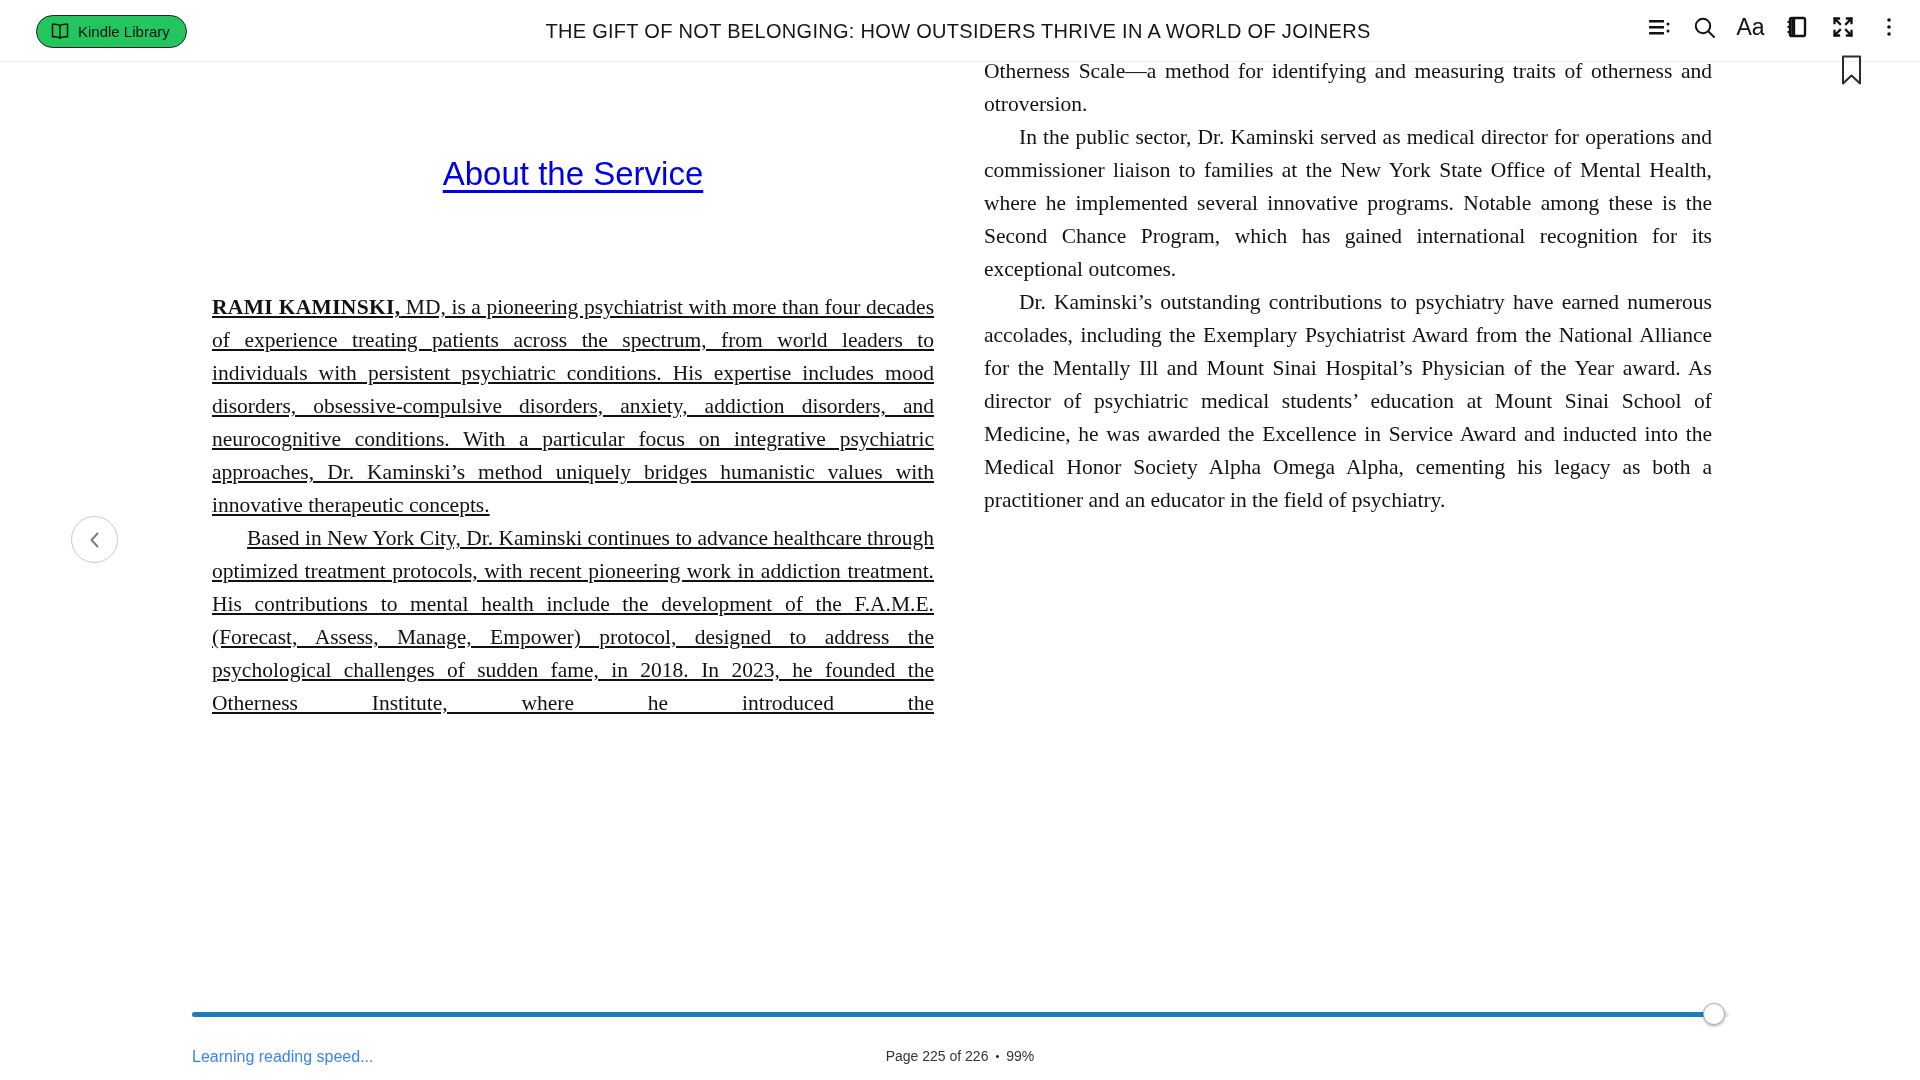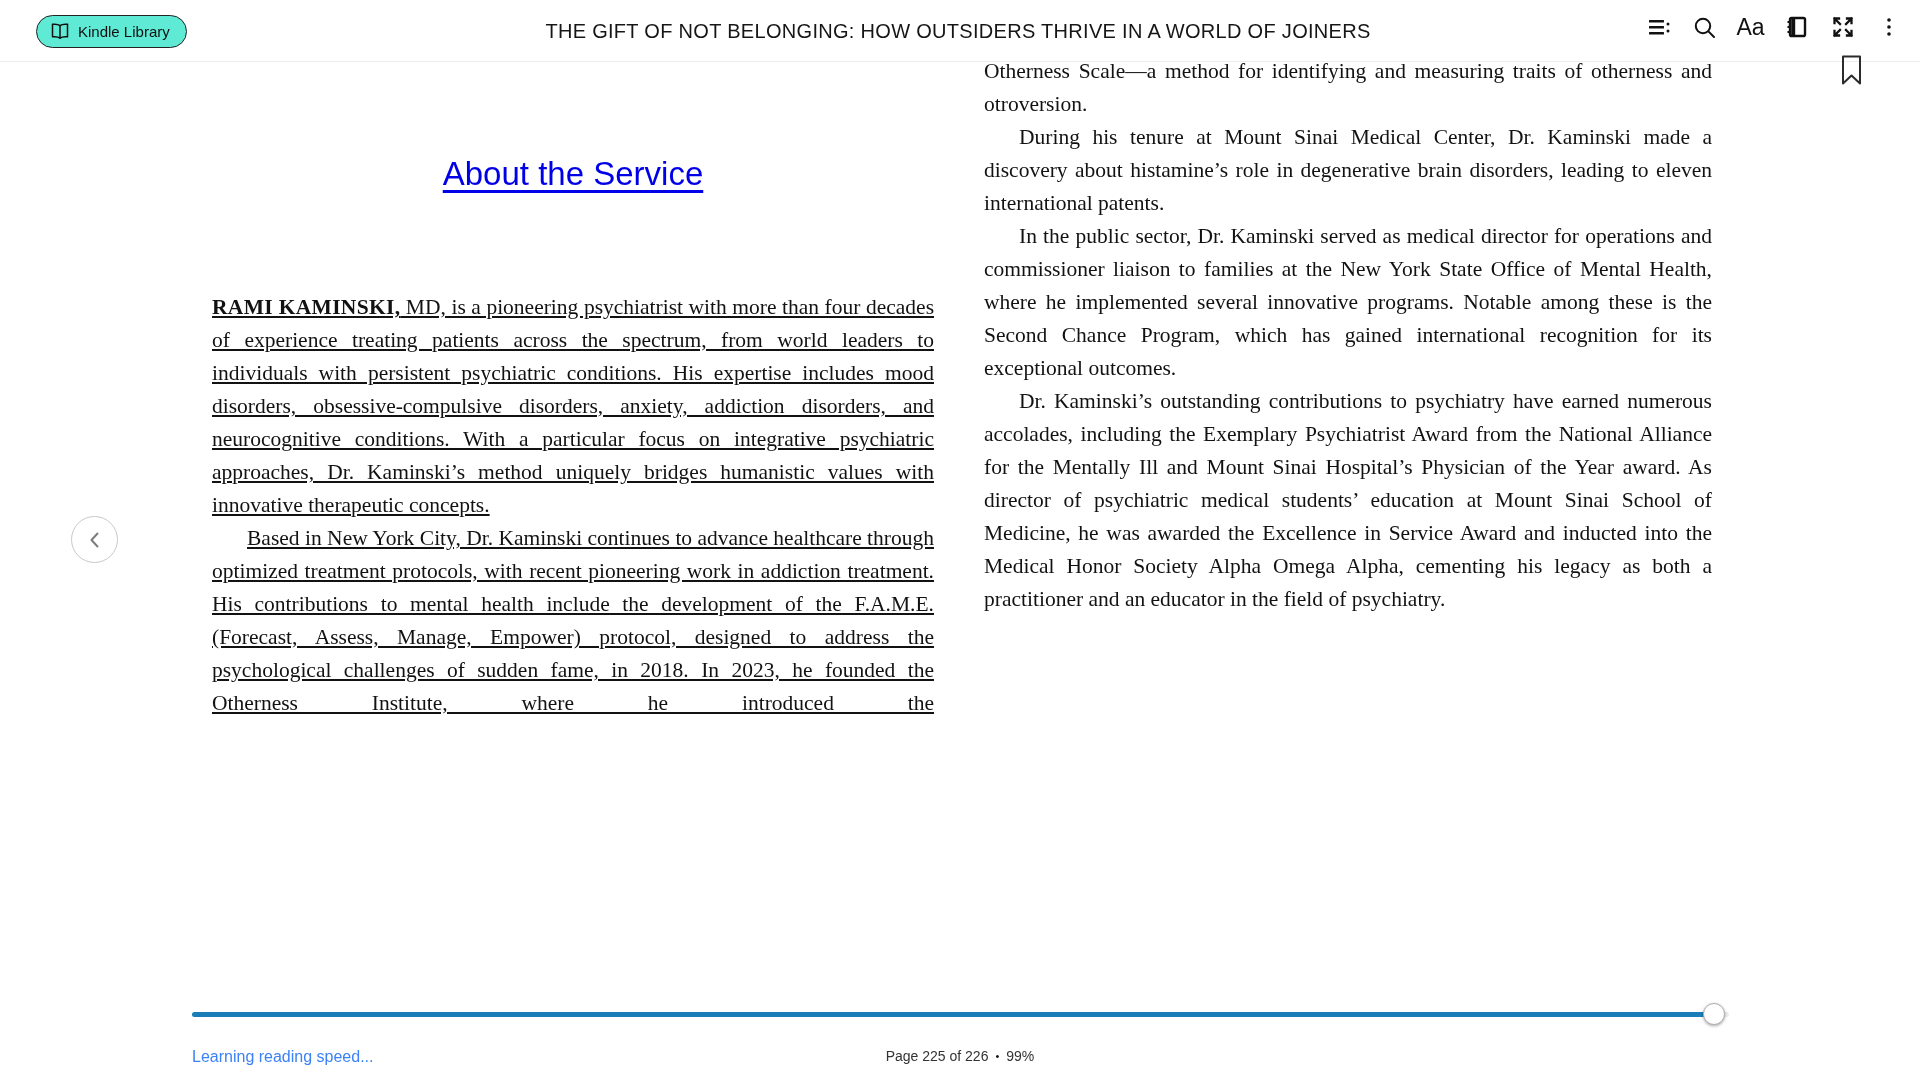--- a/index.html
+++ b/index.html
@@ -5,21 +5,21 @@
   * { margin:0; padding:0; box-sizing:border-box; }
   html,body { width:1920px; height:1080px; background:#ffffff; overflow:hidden;
               font-family:"Liberation Sans", sans-serif; }
   .page { position:relative; width:1920px; height:1080px; background:#fff; }
 
   
   .header { position:absolute; top:0; left:0; width:1920px; height:62px;
             background:#fff; border-bottom:1px solid #ececec; }
   .lib-btn { position:absolute; left:36px; top:15px; height:33px;
              display:flex; align-items:center; gap:8px; padding:0 16px 0 13px;
-             border:1.5px solid #232323; border-radius:17px; background:#5eead4;
+             border:1.5px solid #232323; border-radius:17px; background:#22c55e;
              font-size:15px; color:#111; cursor:pointer; }
   .book-title { position:absolute; left:0; top:0; width:1916px; height:62px;
                 display:flex; align-items:center; justify-content:center;
                 font-size:20px; letter-spacing:.3px; color:#161616; }
   .toolbar { position:absolute; right:18px; top:0; height:54px;
              display:flex; align-items:center; gap:19px; }
   .tool-btn { width:27px; height:27px; display:flex; align-items:center;
               justify-content:center; cursor:pointer; background:none; border:none; }
   .aa-glyph { font-size:23px; color:#111; font-weight:400; line-height:1; }
 
@@ -133,21 +133,20 @@
     <a>About the Service</a>
   </div>
 
   <div class="col col-left">
     <p><b>RAMI KAMINSKI,</b><span> MD, is a pioneering psychiatrist with more than four decades of experience treating patients across the spectrum, from world leaders to individuals with persistent psychiatric conditions. His expertise includes mood disorders, obsessive-compulsive disorders, anxiety, addiction disorders, and neurocognitive conditions. With a particular focus on integrative psychiatric approaches, Dr. Kaminski’s method uniquely bridges humanistic values with innovative therapeutic concepts.</span></p>
     <p class="indent cont">Based in New York City, Dr. Kaminski continues to advance healthcare through optimized treatment protocols, with recent pioneering work in addiction treatment. His contributions to mental health include the development of the F.A.M.E. (Forecast, Assess, Manage, Empower) protocol, designed to address the psychological challenges of sudden fame, in 2018. In 2023, he founded the Otherness Institute, where he introduced the</p>
   </div>
 
   <div class="col col-right">
     <p>Otherness Scale—a method for identifying and measuring traits of otherness and otroversion.</p>
-    <p class="indent">During his tenure at Mount Sinai Medical Center, Dr. Kaminski made a discovery about histamine’s role in degenerative brain disorders, leading to eleven international patents.</p>
     <p class="indent">In the public sector, Dr. Kaminski served as medical director for operations and commissioner liaison to families at the New York State Office of Mental Health, where he implemented several innovative programs. Notable among these is the Second Chance Program, which has gained international recognition for its exceptional outcomes.</p>
     <p class="indent">Dr. Kaminski’s outstanding contributions to psychiatry have earned numerous accolades, including the Exemplary Psychiatrist Award from the National Alliance for the Mentally Ill and Mount Sinai Hospital’s Physician of the Year award. As director of psychiatric medical students’ education at Mount Sinai School of Medicine, he was awarded the Excellence in Service Award and inducted into the Medical Honor Society Alpha Omega Alpha, cementing his legacy as both a practitioner and an educator in the field of psychiatry.</p>
   </div>
 
   <button class="prev-btn" title="Previous page">
     <span>
       <svg width="20" height="20" viewBox="0 0 20 20" fill="none" stroke="#7d7d7d" stroke-width="2" stroke-linecap="round" stroke-linejoin="round">
         <path d="M12.5 3.5 L6.5 10 L12.5 16.5"></path>
       </svg>
     </span>

